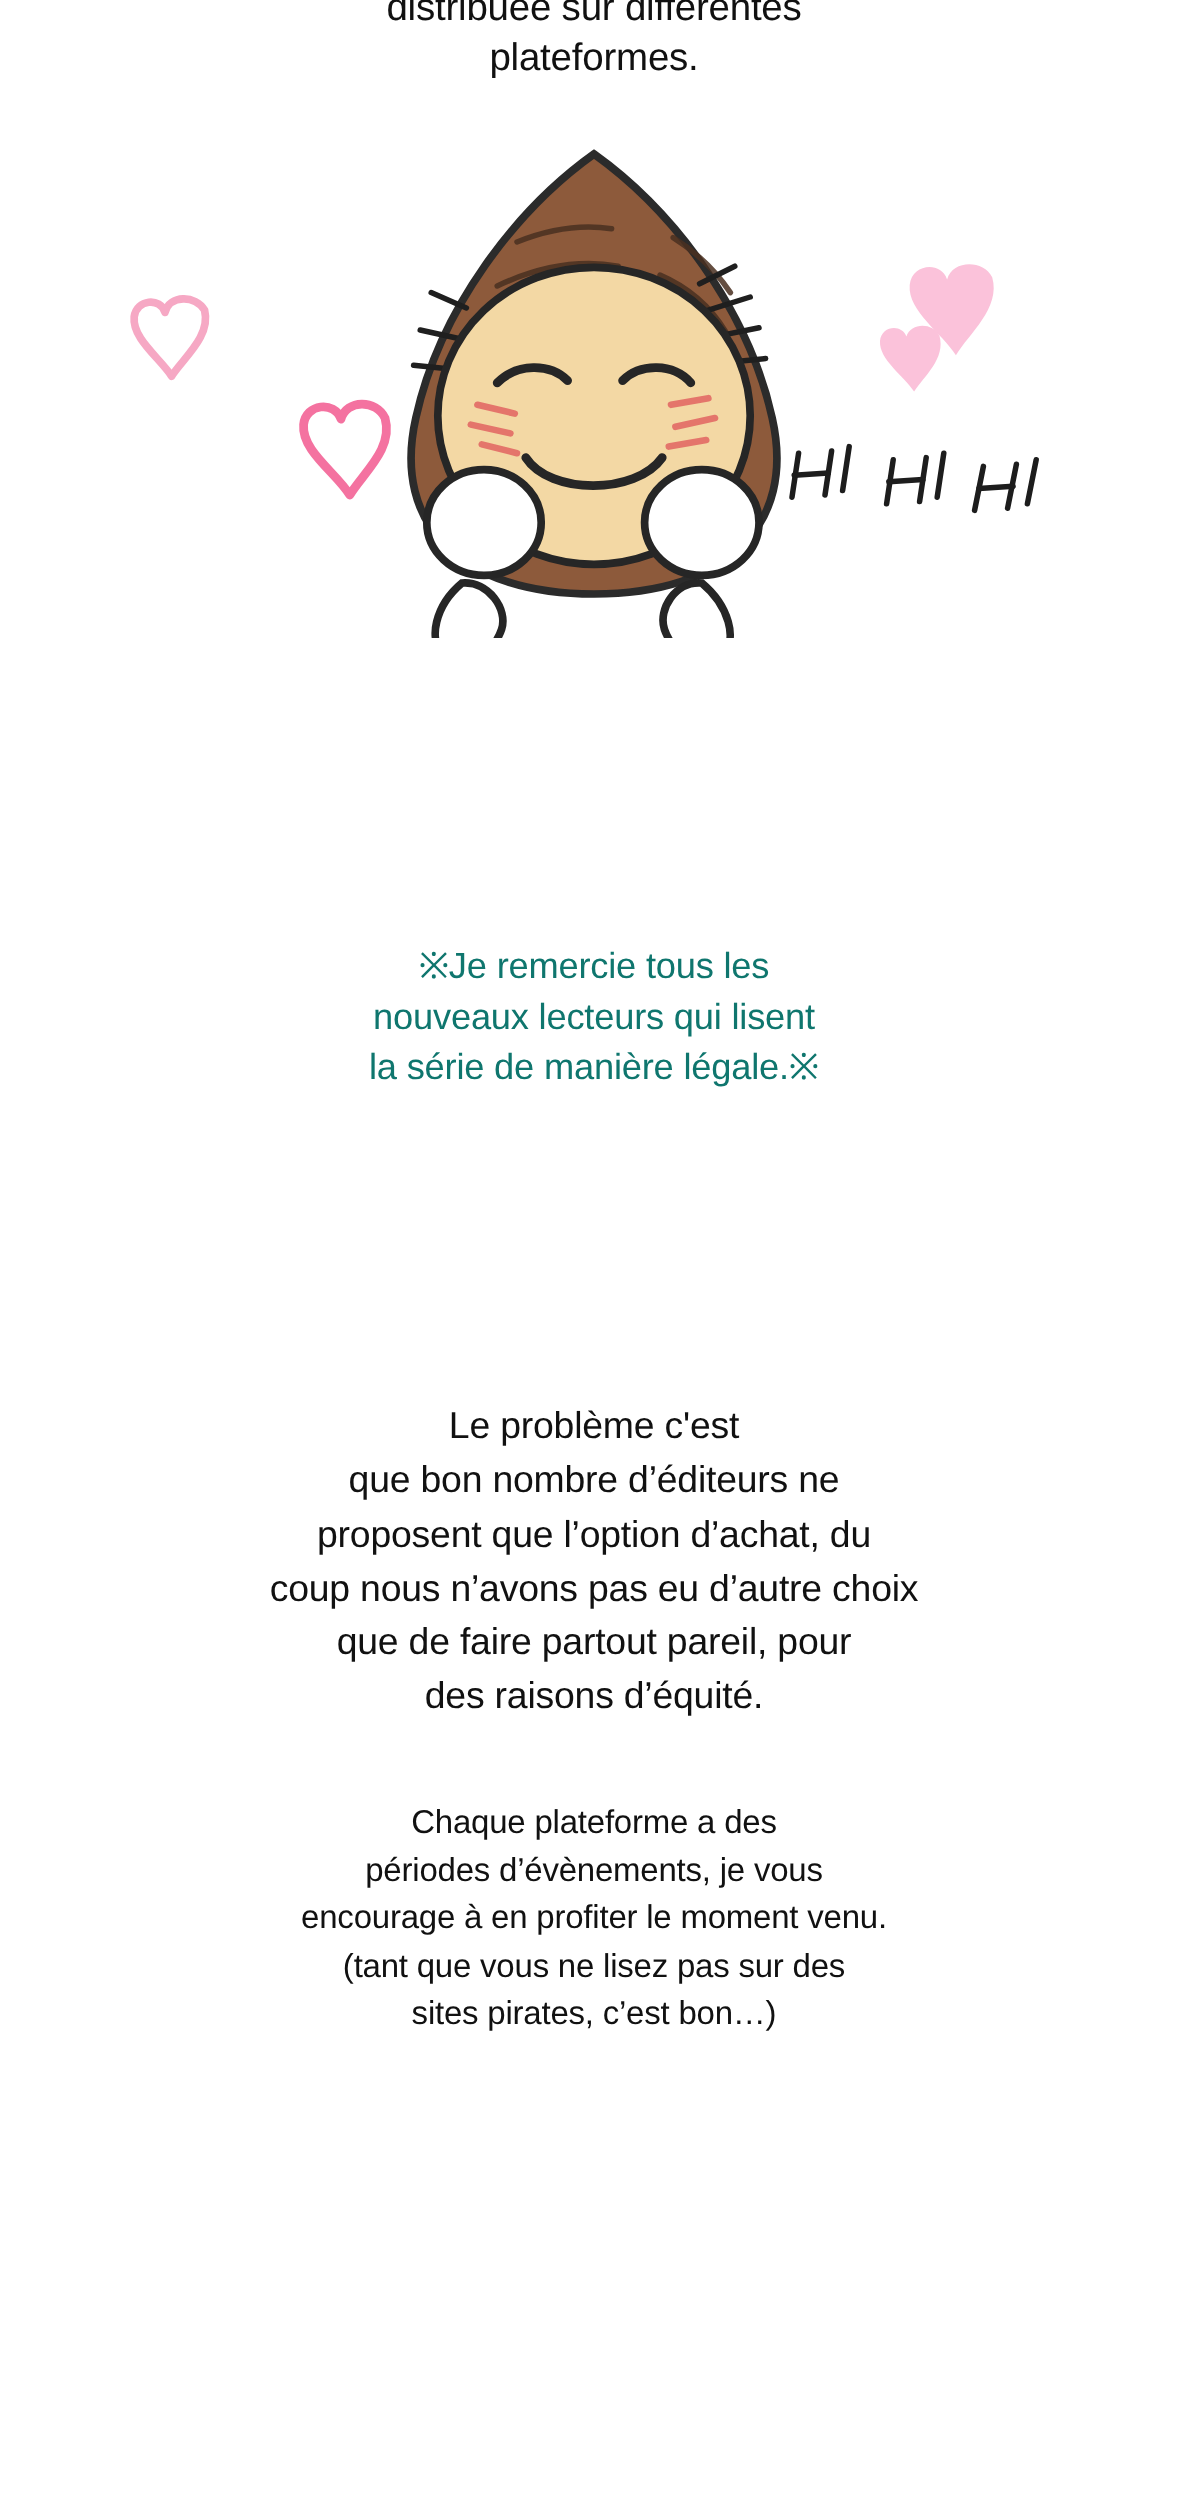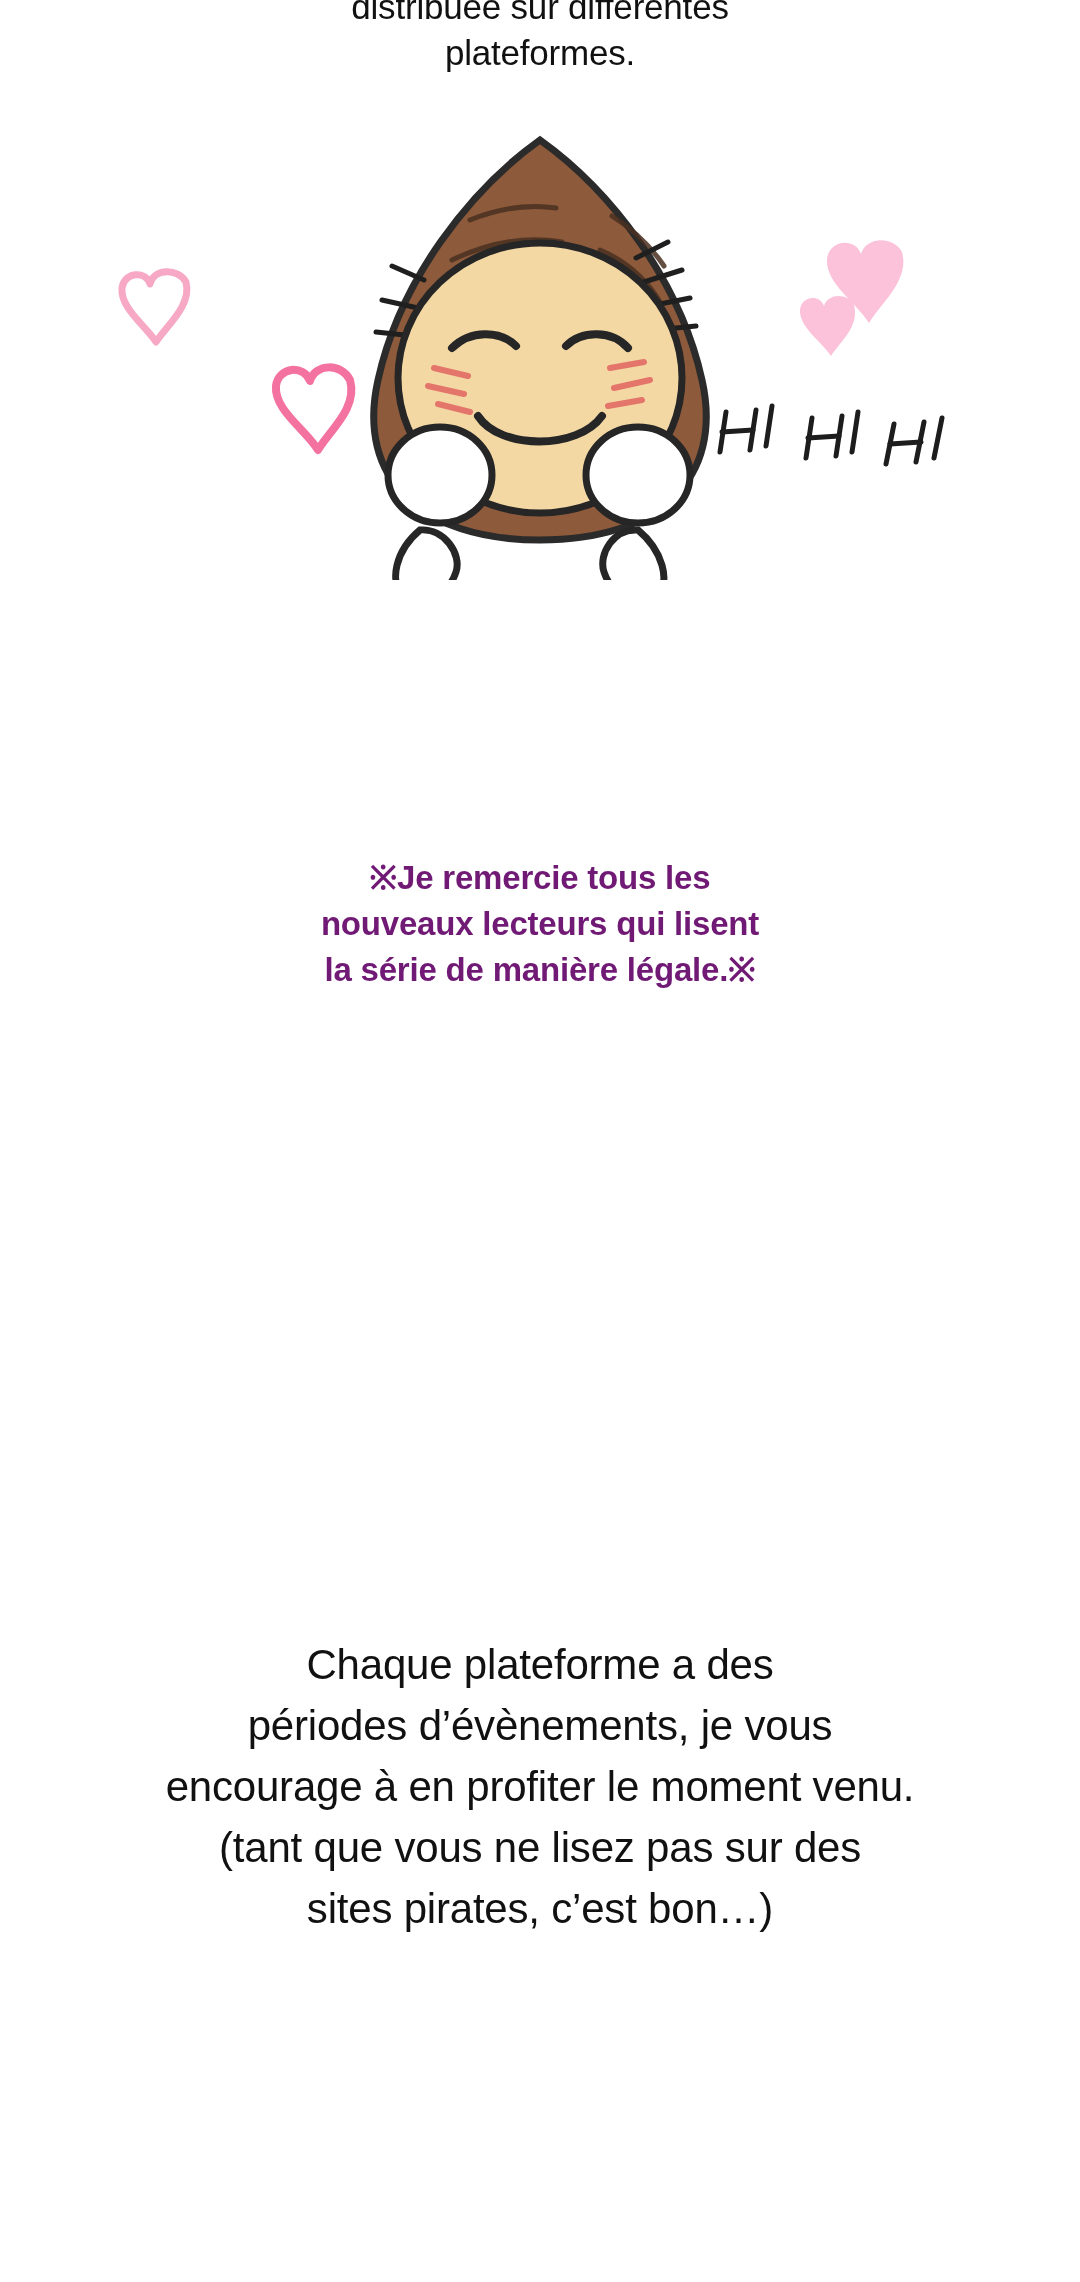--- a/index.html
+++ b/index.html
@@ -35,35 +35,34 @@
 
   #top-text {
     top: -16px;
     font-size: 35px;
     color: #111111;
   }
 
   #thanks-text {
     top: 855px;
     font-size: 33px;
-    color: #701a75;
+    color: #0f766e;
     line-height: 1.40;
-    font-weight: bold;
   }
 
   #problem-text {
     top: 1272px;
     font-size: 34px;
     color: #111111;
     line-height: 1.45;
   }
 
   #events-text {
     top: 1635px;
-    font-size: 42px;
+    font-size: 30px;
     color: #111111;
     line-height: 1.45;
   }
 
   
   #illustration {
     position: absolute;
     left: 0;
     top: 130px;
     width: 1080px;
@@ -169,20 +168,26 @@
         <path d="M890 314 L921 312"></path>
         <path d="M942 288 L934 328"></path>
       </g>
     </svg>
   </div>
 
   <div class="text-block" id="thanks-text">※Je remercie tous les
 nouveaux lecteurs qui lisent
 la série de manière légale.※</div>
 
+  <div class="text-block" id="problem-text">Le problème c'est
+que bon nombre d’éditeurs ne
+proposent que l’option d’achat, du
+coup nous n’avons pas eu d’autre choix
+que de faire partout pareil, pour
+des raisons d’équité.</div>
 
   <div class="text-block" id="events-text">Chaque plateforme a des
 périodes d’évènements, je vous
 encourage à en profiter le moment venu.
 (tant que vous ne lisez pas sur des
 sites pirates, c’est bon…)</div>
 
 </div>
 
 </body></html>

